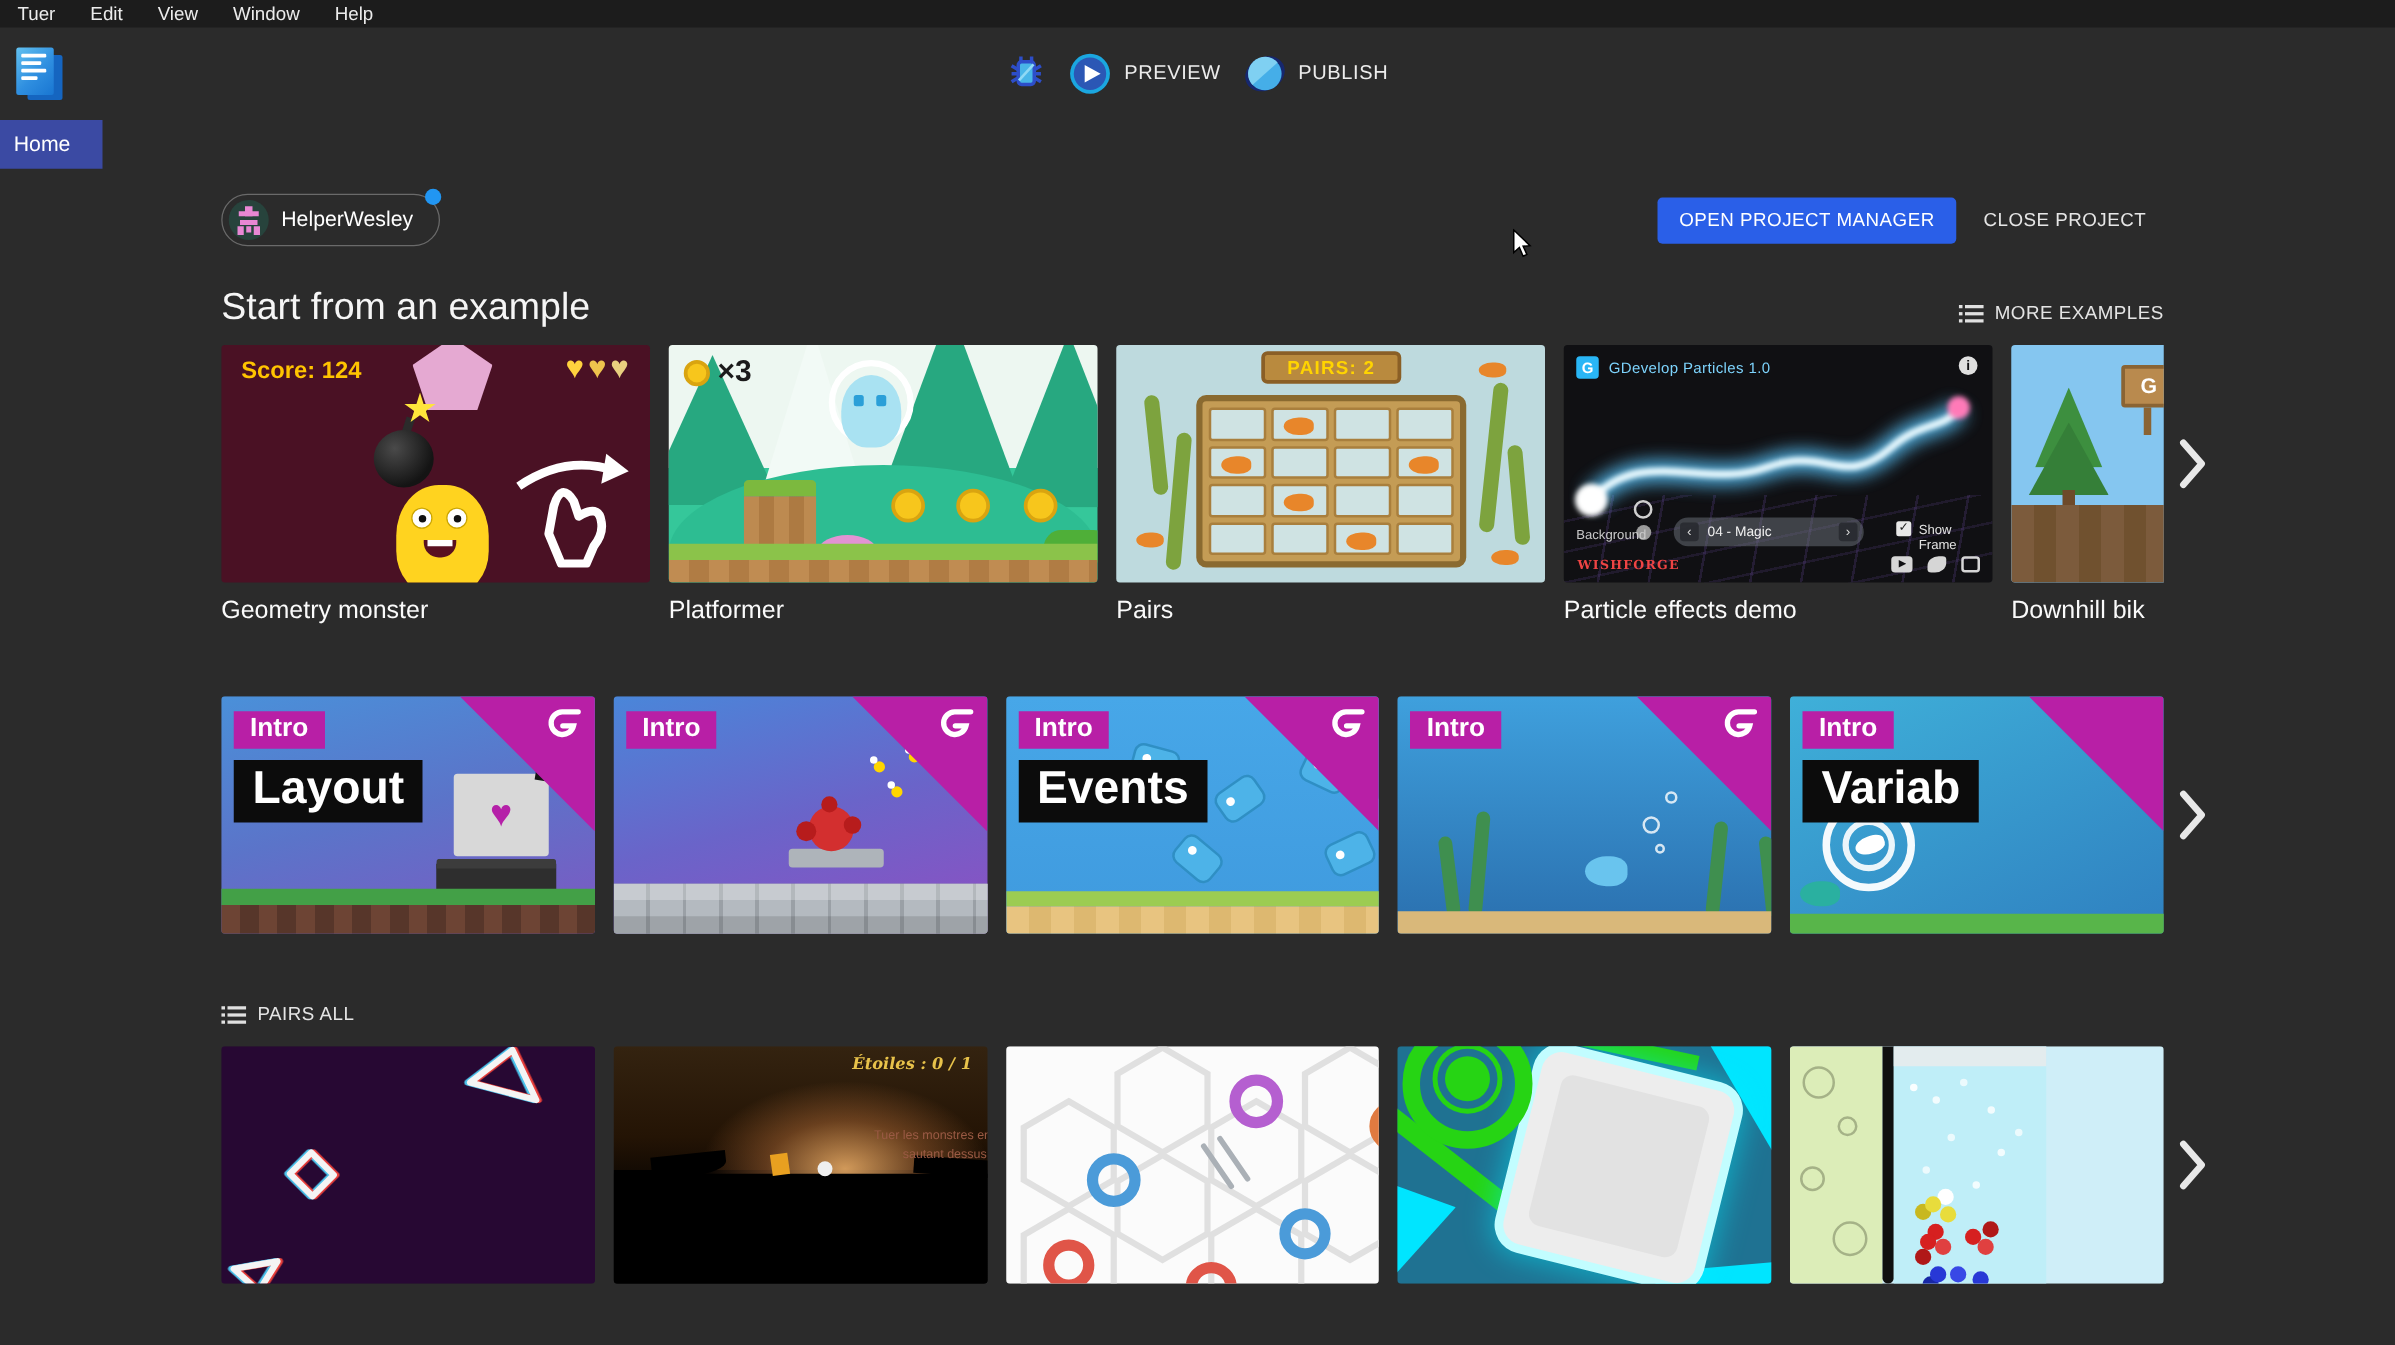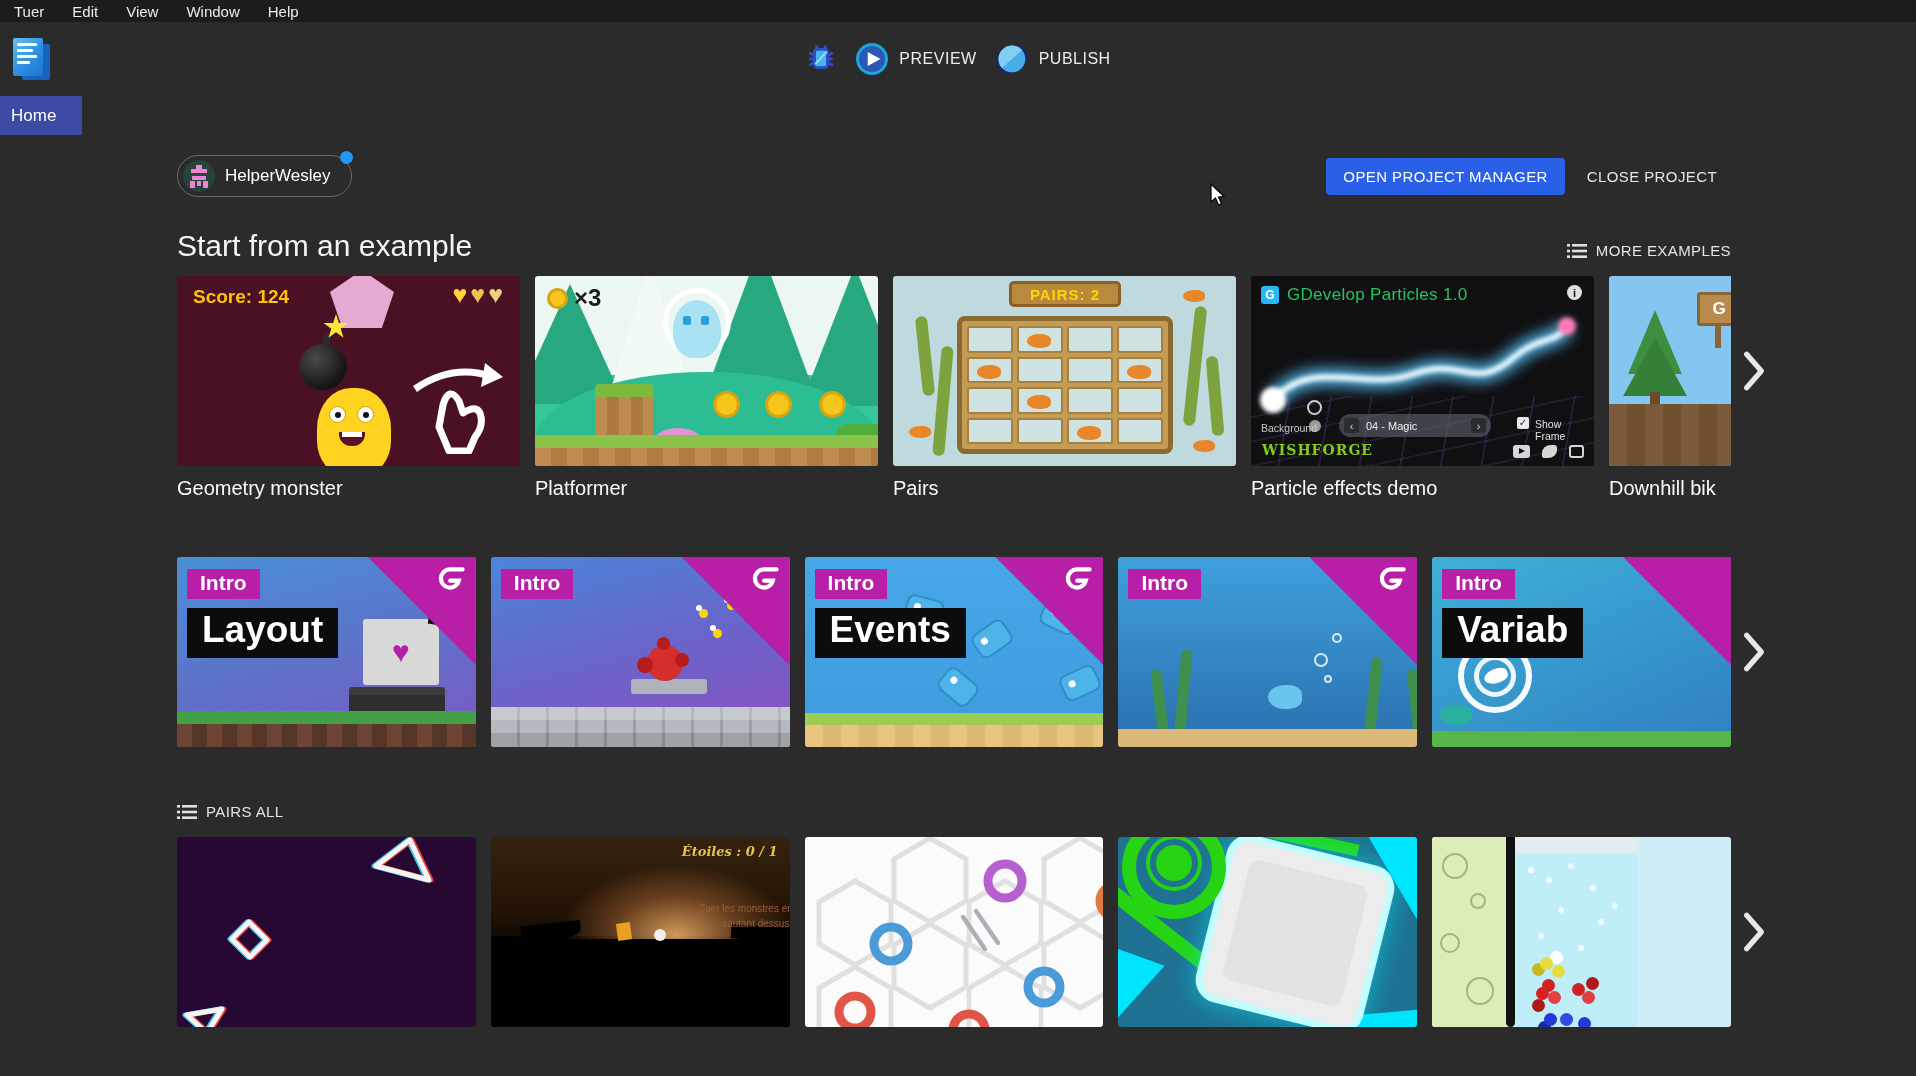--- a/index.html
+++ b/index.html
@@ -111,33 +111,33 @@
   .t-pairs .board{position:absolute;left:64px;top:40px;width:216px;height:138px;background:#c49c55;border:5px solid #8a6a30;border-radius:8px;display:grid;grid-template-columns:repeat(4,1fr);grid-template-rows:repeat(4,1fr);gap:4px;padding:5px}
   .t-pairs .cell{background:#cfe3e3;border:2px solid #a97f3d;border-radius:3px;position:relative}
   .t-pairs .cell.fish::after{content:"";position:absolute;left:8px;top:6px;width:24px;height:14px;background:#e8862a;border-radius:50% 40% 40% 50%}
   .t-pairs .swim{position:absolute;width:22px;height:12px;background:#e8862a;border-radius:50% 40% 40% 50%}
   .t-pairs .f1{left:290px;top:14px}.t-pairs .f2{left:16px;top:150px}.t-pairs .f3{left:300px;top:164px}
 
   
   .t-part{background:#101013}
   .t-part .hdr{position:absolute;left:10px;top:9px;display:flex;align-items:center;gap:8px}
   .t-part .chip{width:18px;height:18px;border-radius:3px;background:#29b6f6;color:#fff;font-size:12px;font-weight:700;display:flex;align-items:center;justify-content:center}
-  .t-part .ttl{font-size:17px;color:#22c55e;letter-spacing:.3px}
+  .t-part .ttl{font-size:12px;color:#7dd3fc;letter-spacing:.3px}
   .t-part .info{position:absolute;right:12px;top:9px;width:15px;height:15px;border-radius:50%;background:#e0e0e0;color:#101013;font-size:11px;font-weight:700;display:flex;align-items:center;justify-content:center}
   .t-part .floor{position:absolute;left:0;bottom:0;width:343px;height:70px;background:repeating-linear-gradient(100deg,transparent 0 38px,rgba(130,90,200,.18) 38px 40px),repeating-linear-gradient(-12deg,transparent 0 22px,rgba(130,90,200,.14) 22px 24px)}
   .t-part .ctl{position:absolute;left:0;top:128px;width:343px;height:34px}
   .t-part .bg-circ1{position:absolute;left:56px;top:-4px;width:15px;height:15px;border:2.5px solid #cfcfcf;border-radius:50%}
   .t-part .bg-circ2{position:absolute;left:58px;top:16px;width:12px;height:12px;background:#9a9a9a;border-radius:50%}
   .t-part .bg-lbl{position:absolute;left:10px;top:18px;font-size:10.5px;color:#c9c9c9}
   .t-part .pill{position:absolute;left:88px;top:10px;width:152px;height:23px;background:rgba(110,115,125,.5);border-radius:12px;display:flex;align-items:center;padding:0 5px;gap:7px}
   .t-part .pill .arr{width:15px;height:15px;border-radius:3px;background:rgba(40,42,48,.9);color:#ddd;font-size:11px;display:flex;align-items:center;justify-content:center}
   .t-part .pill .pname{font-size:11px;color:#f0f0f0;flex:1;text-align:left}
   .t-part .cb{position:absolute;left:266px;top:13px;width:12px;height:12px;background:#e8e8e8;border-radius:2px;color:#222;font-size:10px;line-height:12px;text-align:center}
   .t-part .cb-lbl{position:absolute;left:284px;top:14px;font-size:10.5px;color:#e2e2e2}
-  .t-part .brand{position:absolute;left:11px;bottom:8px;font-family:"DejaVu Serif",serif;font-size:14px;font-weight:700;color:#84cc16;letter-spacing:1px}
+  .t-part .brand{position:absolute;left:11px;bottom:8px;font-family:"DejaVu Serif",serif;font-size:10px;font-weight:700;color:#ef4444;letter-spacing:1px}
   .t-part .socials{position:absolute;right:10px;bottom:8px;display:flex;gap:12px;align-items:center}
   .t-part .yt{width:17px;height:13px;background:#d6d6d6;border-radius:3px;position:relative}
   .t-part .yt::after{content:"";position:absolute;left:6px;top:3px;border-left:6px solid #101013;border-top:3.5px solid transparent;border-bottom:3.5px solid transparent}
   .t-part .tw{width:15px;height:13px;background:#d6d6d6;border-radius:60% 20% 60% 20%}
   .t-part .itch{width:15px;height:13px;border:2px solid #d6d6d6;border-radius:3px}
 
   
   .t-down{background:#85c6f0}
   .t-down .tree1{left:14px;top:34px;width:64px;height:64px;background:#3d8f3f}
   .t-down .tree2{left:8px;top:62px;width:76px;height:58px;background:#357f38}

